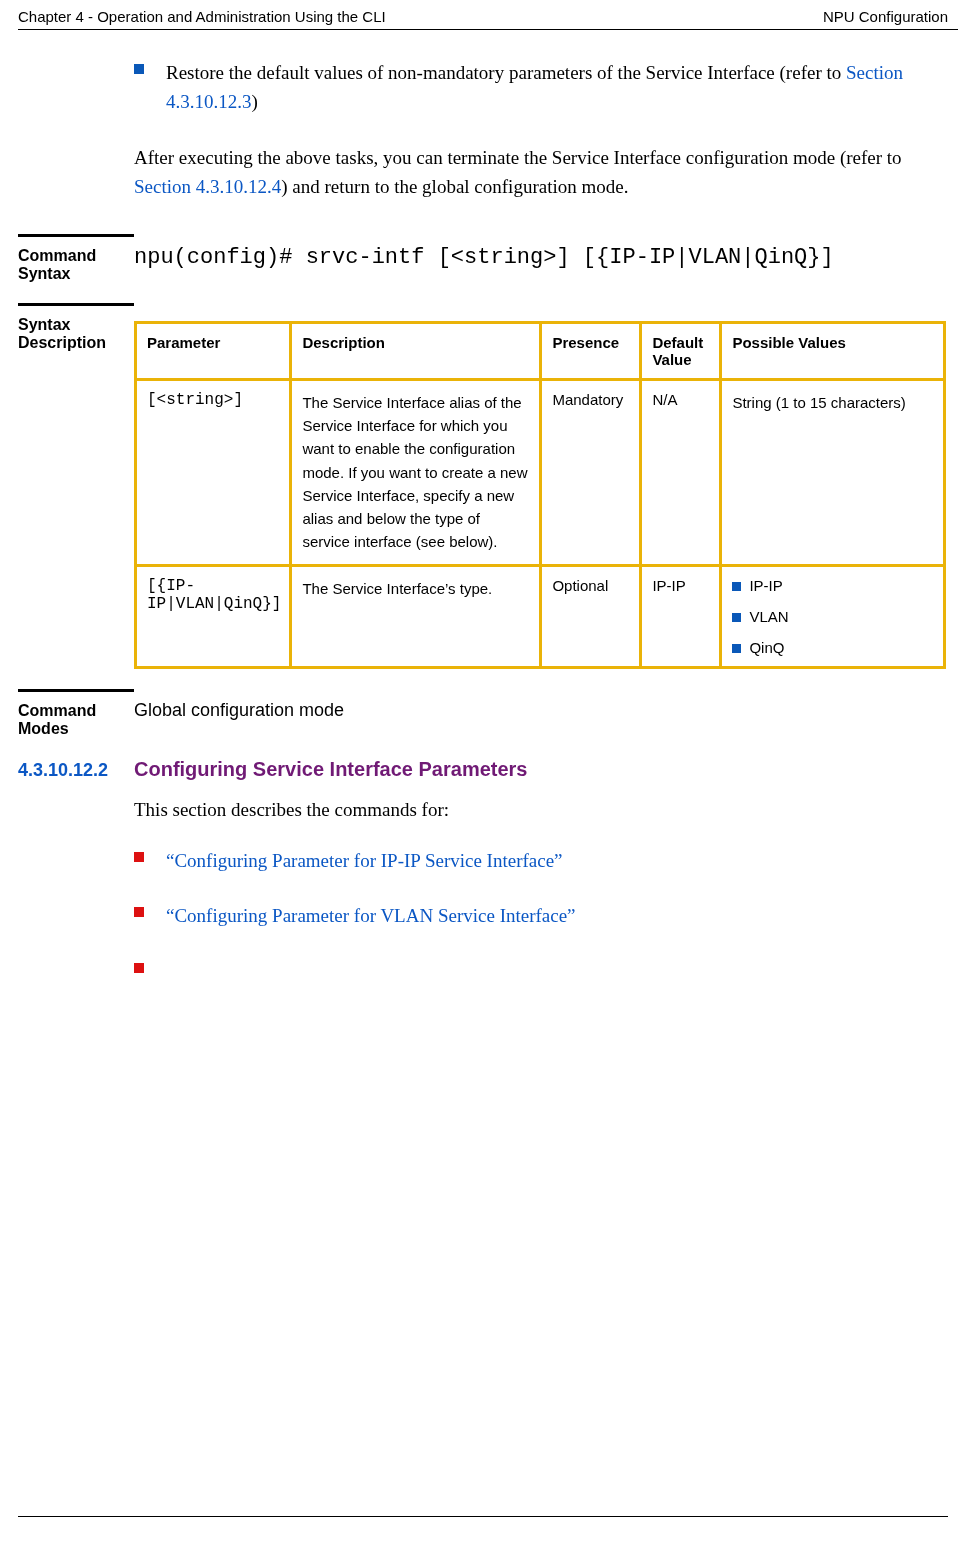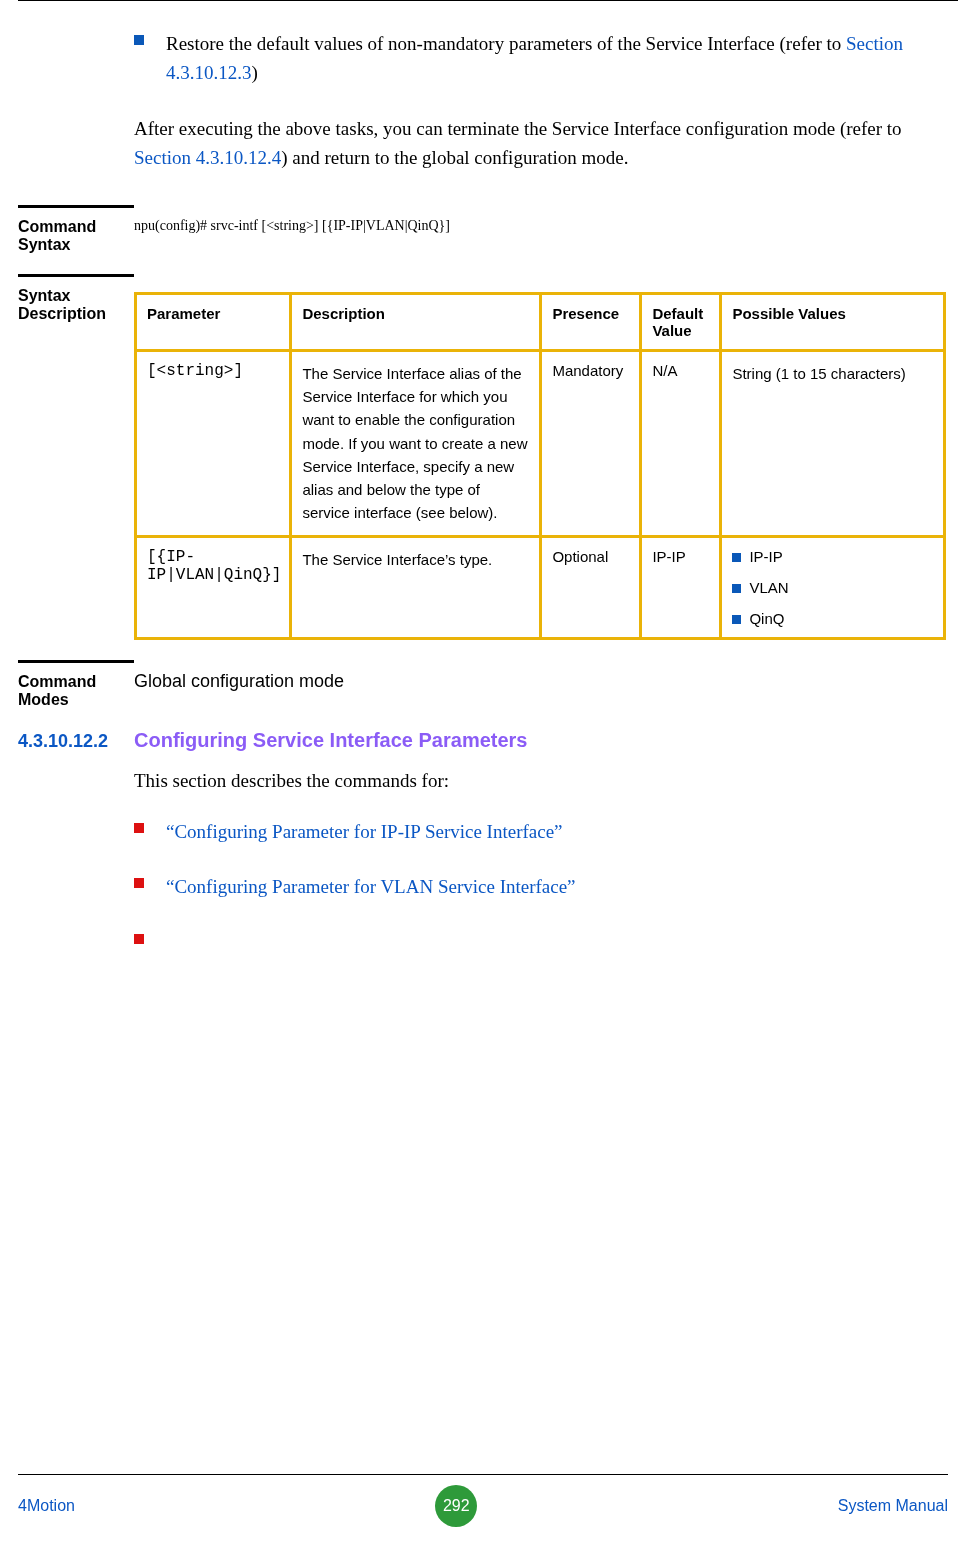--- a/index.html
+++ b/index.html
@@ -18,46 +18,50 @@
   .bullet-text { font-family: "Nimbus Roman", "Times New Roman", serif; font-size: 19px; line-height: 1.55; }
   a.link { color: #0b57c4; text-decoration: none; }
 
   .para { font-family: "Nimbus Roman", "Times New Roman", serif; font-size: 19px; line-height: 1.55; margin-bottom: 30px; }
 
   .block { display: flex; margin-bottom: 18px; }
   .block-label { width: 116px; flex: 0 0 116px; font-family: Arial, sans-serif; font-weight: bold; font-size: 16px; padding-top: 2px; }
   .block-label .bar { border-top: 3px solid #000; margin-bottom: 10px; width: 100%; }
   .block-body { flex: 1 1 auto; margin-left: 0; }
 
-  code.mono { font-family: Liberation Serif, serif; font-size: 14px; margin-top: 32px; }
+  code.mono { font-family: Liberation Mono, monospace; font-size: 22px; margin-top: 32px; }
 
   table.syntax { border-collapse: collapse; width: 100%; font-family: Arial, sans-serif; font-size: 15px; }
   table.syntax th, table.syntax td { border: 3px solid #eab308; padding: 10px 8px 10px 10px; vertical-align: top; text-align: left; }
   table.syntax th { font-weight: bold; }
   .cell-mono { font-family: "Courier New", monospace; font-size: 16px; }
   .cell-body { line-height: 1.55; }
   .inline-sq { display: inline-block; width: 9px; height: 9px; background: #0a58b8; margin-right: 8px; vertical-align: 0px; }
   .pv-item { margin-bottom: 14px; }
   .pv-item:last-child { margin-bottom: 0; }
 
   .section-row { display: flex; align-items: baseline; margin-top: 20px; margin-bottom: 14px; }
   .section-num { color: #0b57c4; font-family: Arial, sans-serif; font-weight: bold; font-size: 18px; width: 116px; flex: 0 0 116px; }
-  .section-title { color: #8b5cf6; font-family: Arial, sans-serif; font-weight: bold; font-size: 20px; }
+  .section-title { color: #701a75; font-family: Arial, sans-serif; font-weight: bold; font-size: 20px; }
 
   .footer { position: absolute; bottom: 18px; left: 18px; right: 28px; }
   hr.botline { border: none; border-top: 1px solid #000; margin-bottom: 10px; }
   .footer-row { display: flex; align-items: center; justify-content: space-between; }
   .footer-left { color: #0b57c4; font-size: 16px; }
   .footer-right { color: #0b57c4; font-size: 16px; }
   .page-badge { display: inline-flex; align-items: center; justify-content: center; width: 42px; height: 42px; border-radius: 50%; background: #2e9a3a; color: #fff; font-size: 16px; }
 </style>
 </head>
 <body>
 <div class="page">
 
+  <div class="header">
+    <span class="header-left">Chapter 4 - Operation and Administration Using the CLI</span>
+    <span class="header-right">NPU Configuration</span>
+  </div>
   <hr class="topline">
 
   <div class="content">
 
     <div class="indent-body">
       <div class="bullet-row">
         <span class="sq"></span>
         <div class="bullet-text">
           <span>Restore the default values of non-mandatory parameters of the Service Interface (refer to </span><a class="link">Section 4.3.10.12.3</a><span>)</span>
         </div>
@@ -150,20 +154,15 @@
       </div>
       <div class="bullet-row">
         <span class="sq red"></span>
       </div>
     </div>
 
   </div>
 
   <div class="footer">
     <hr class="botline">
-    <div class="footer-row">
-      <span class="footer-left">4Motion</span>
-      <span class="page-badge">292</span>
-      <span class="footer-right">System Manual</span>
-    </div>
   </div>
 
 </div>
 
 </body></html>

